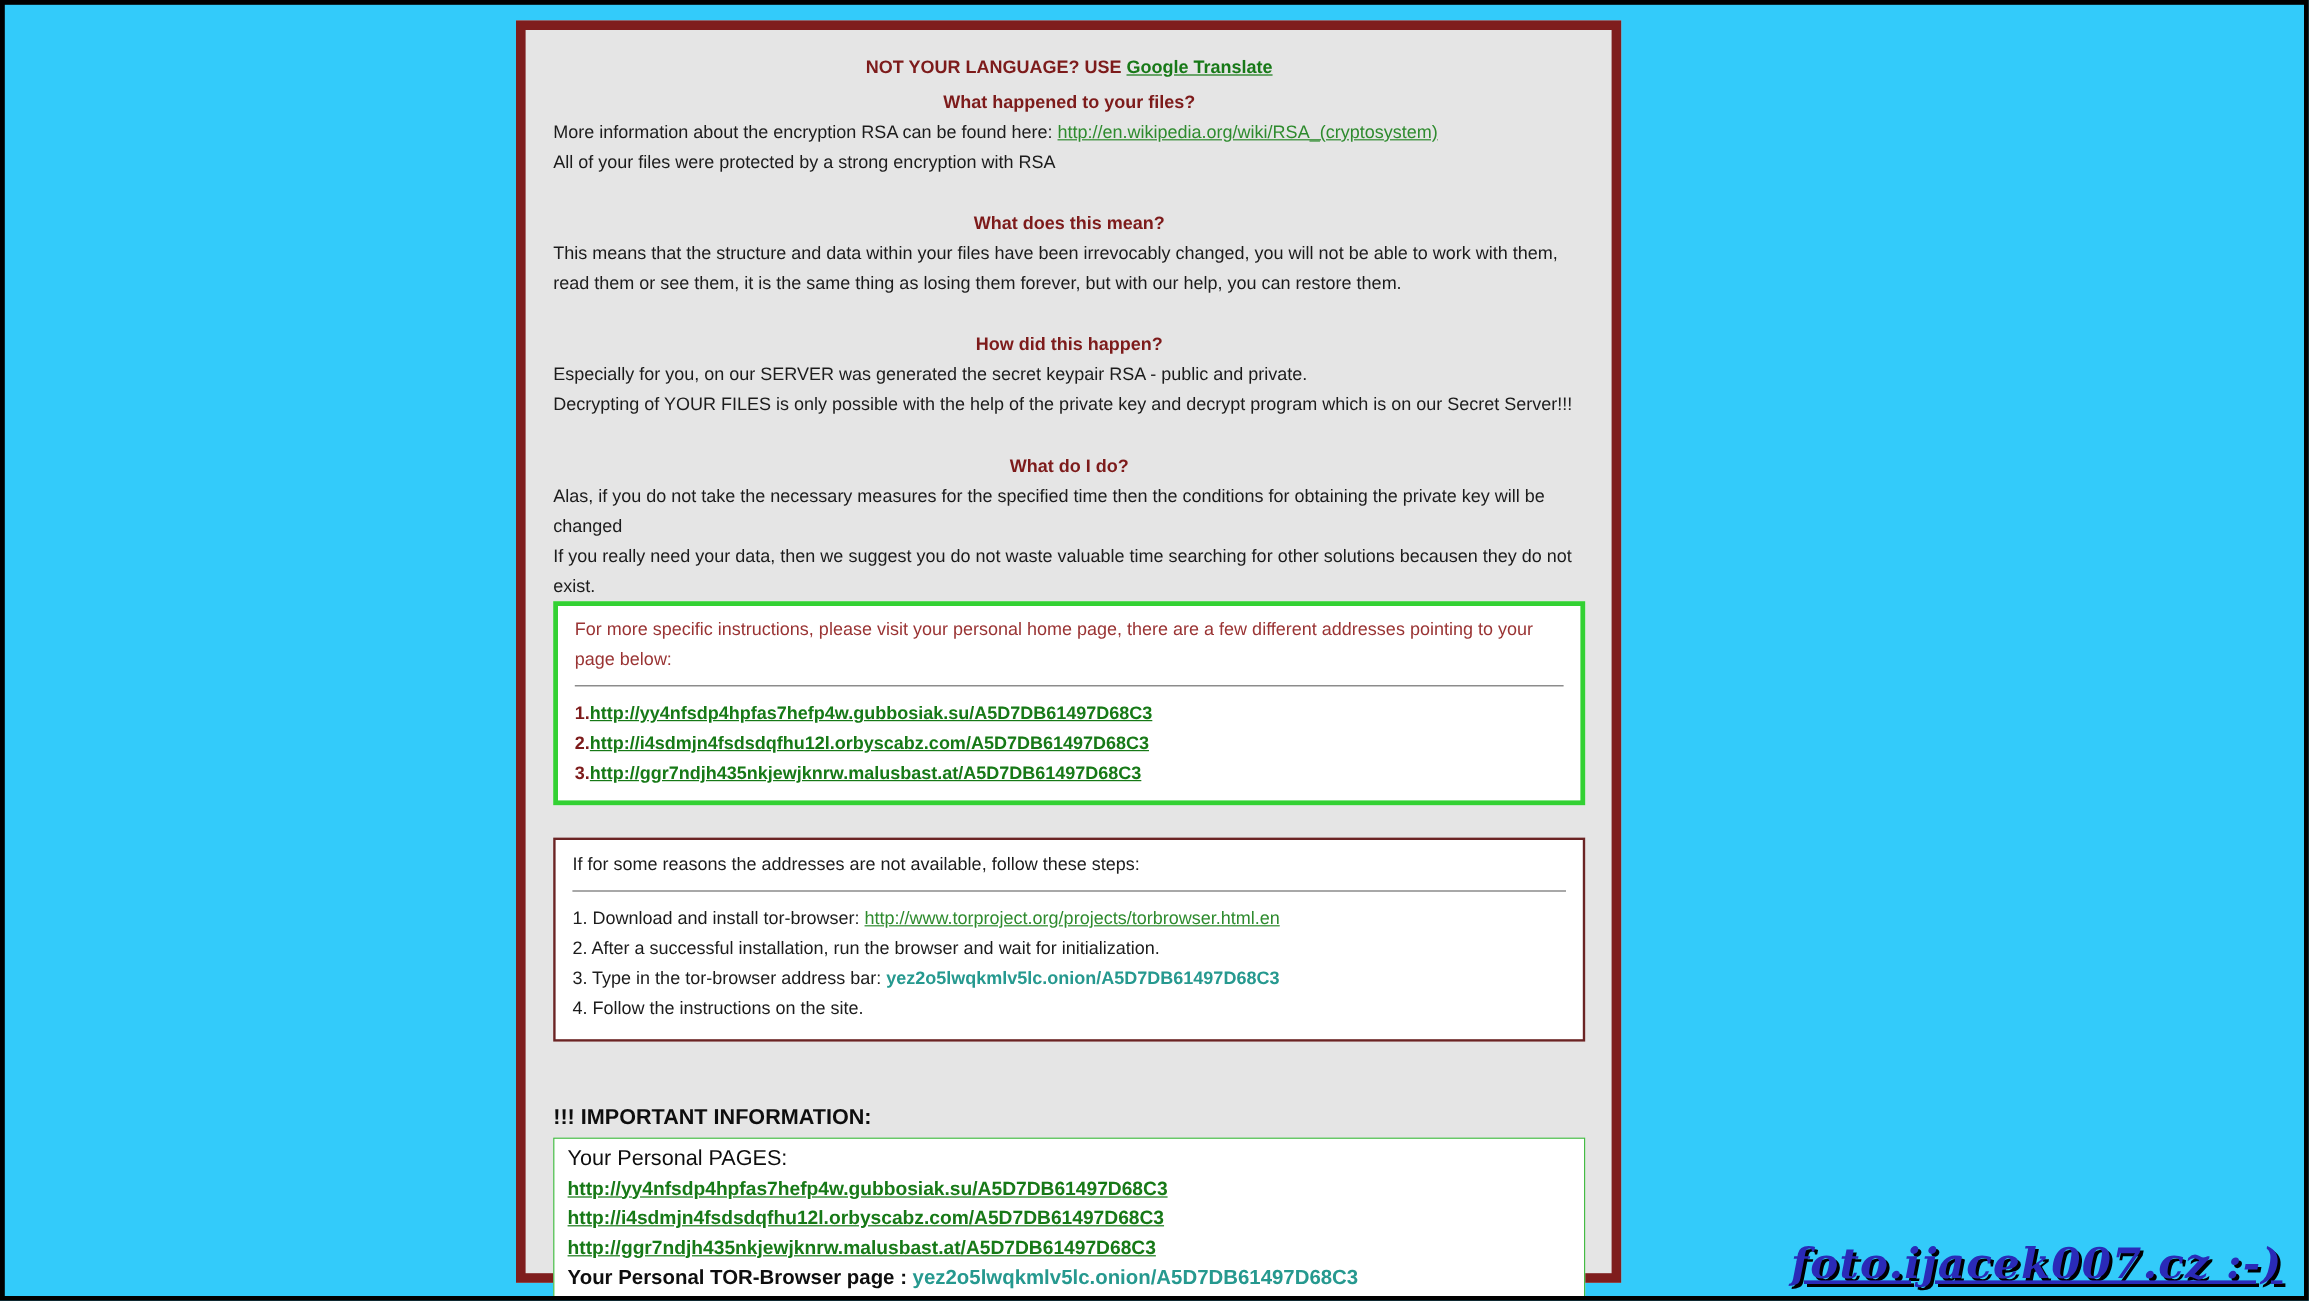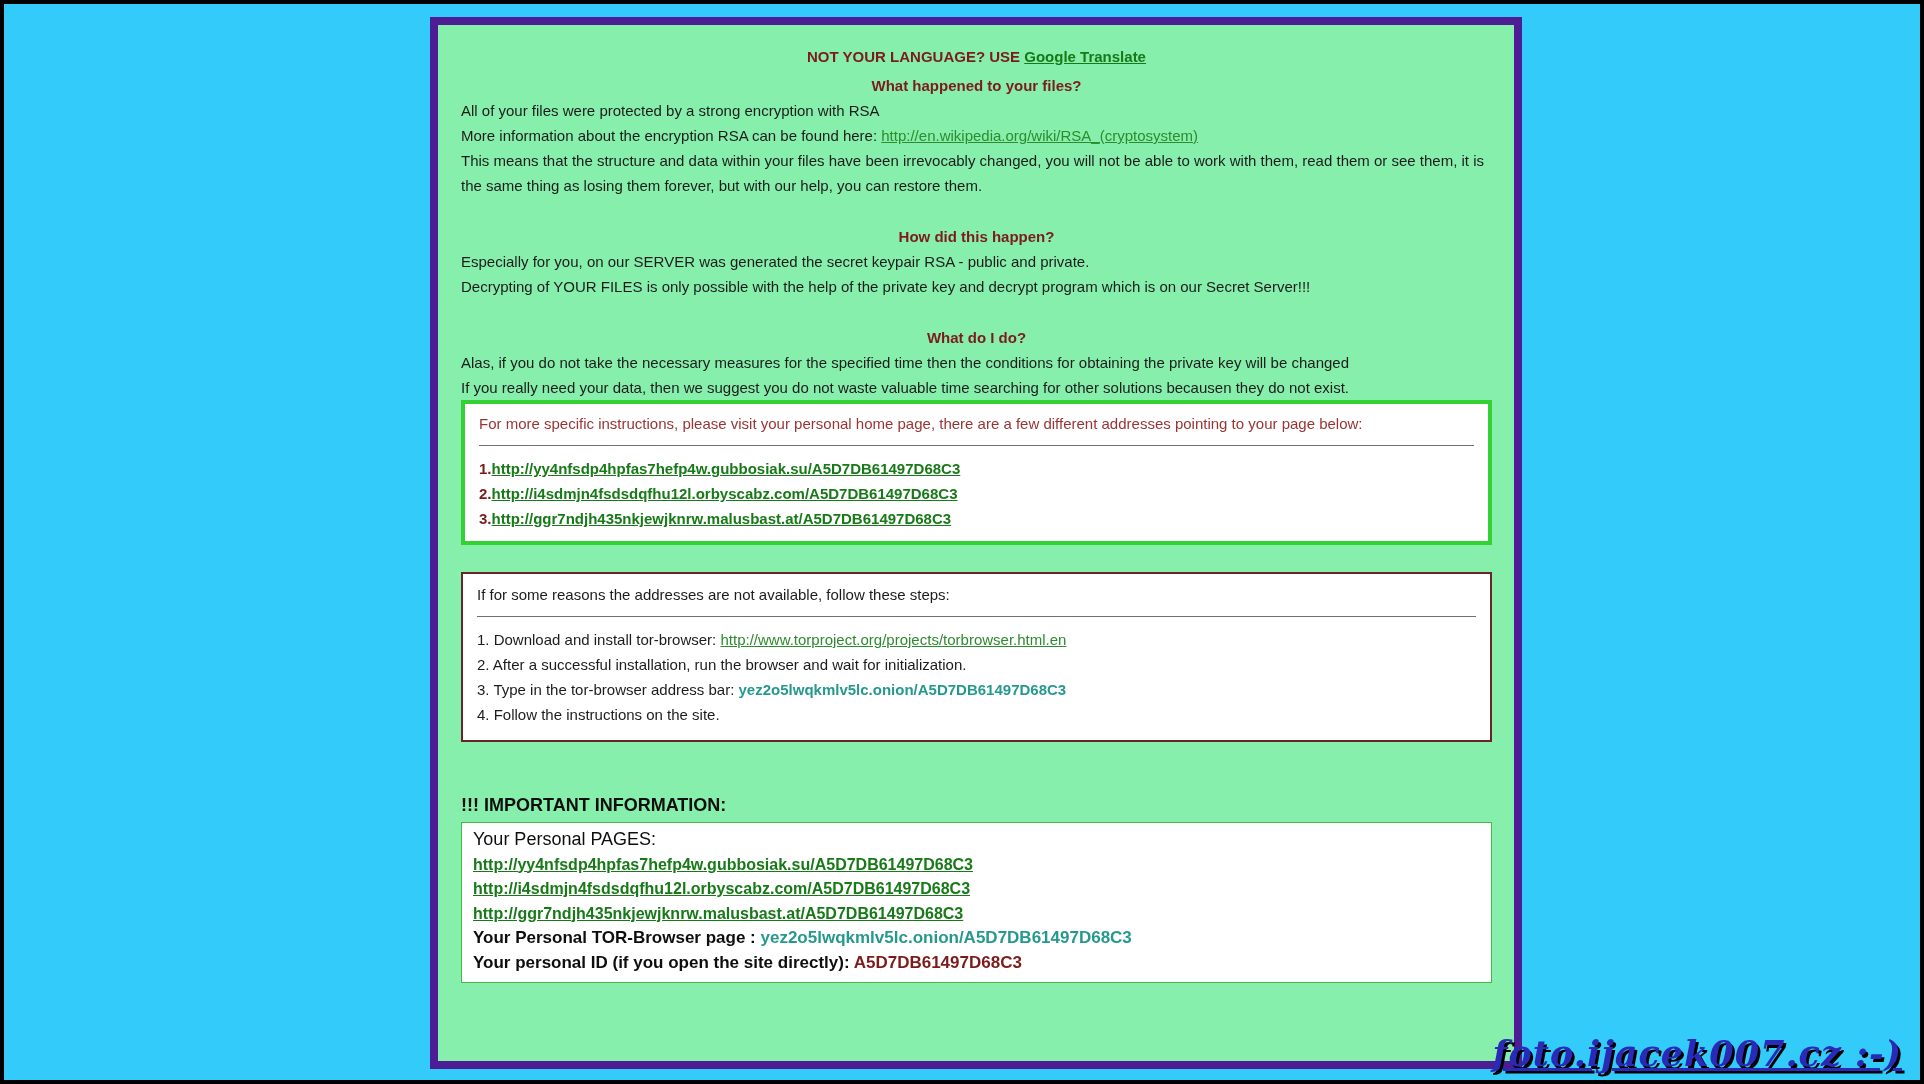--- a/index.html
+++ b/index.html
@@ -7,24 +7,24 @@
     position:relative;
     width:1924px; height:1084px;
     box-sizing:border-box;
     background:#33cbfa;
     border:4px solid #000;
     font-family:"Liberation Sans", sans-serif;
     overflow:hidden;
   }
   .panel {
     position:absolute; left:426px; top:13px;
-    width:1092px; height:1052px;
+    width:921px; height:1052px;
     box-sizing:border-box;
-    background:#86efac;
-    border:8px solid #4c1d95;
+    background:#e5e5e5;
+    border:8px solid #7f1d1d;
     padding:19px 22px 0 23px;
     color:#1c1c1c;
     font-size:15px;
     line-height:25px;
   }
   .banner { text-align:center; font-weight:bold; color:#7d1b1b; }
   .banner a, .glink-bold { color:#177917; font-weight:bold; text-decoration:underline; cursor:pointer; }
   .glink { color:#2e8b2e; text-decoration:underline; cursor:pointer; }
   .sec-h { font-weight:bold; color:#7d1b1b; margin:26px 0 0 0;text-align:center; }
   .sec-h.first { margin-top:4px; }
@@ -67,25 +67,26 @@
 
 <div class="frame">
   <div class="panel">
 
     <div class="banner">
       <span>NOT YOUR LANGUAGE? USE </span><a>Google Translate</a>
     </div>
 
     <div class="section">
       <p class="sec-h first">What happened to your files?</p>
+      <p><span>More information about the encryption RSA can be found here: </span><a class="glink">http://en.wikipedia.org/wiki/RSA_(cryptosystem)</a></p>
       <p>All of your files were protected by a strong encryption with RSA</p>
-      <p><span>More information about the encryption RSA can be found here: </span><a class="glink">http://en.wikipedia.org/wiki/RSA_(cryptosystem)</a></p>
     </div>
 
     <div class="section">
+      <p class="sec-h">What does this mean?</p>
       <p>This means that the structure and data within your files have been irrevocably changed, you will not be able to work with them, read them or see them, it is the same thing as losing them forever, but with our help, you can restore them.</p>
     </div>
 
     <div class="section">
       <p class="sec-h">How did this happen?</p>
       <p>Especially for you, on our SERVER was generated the secret keypair RSA - public and private.</p>
       <p>Decrypting of YOUR FILES is only possible with the help of the private key and decrypt program which is on our Secret Server!!!</p>
     </div>
 
     <div class="section">

